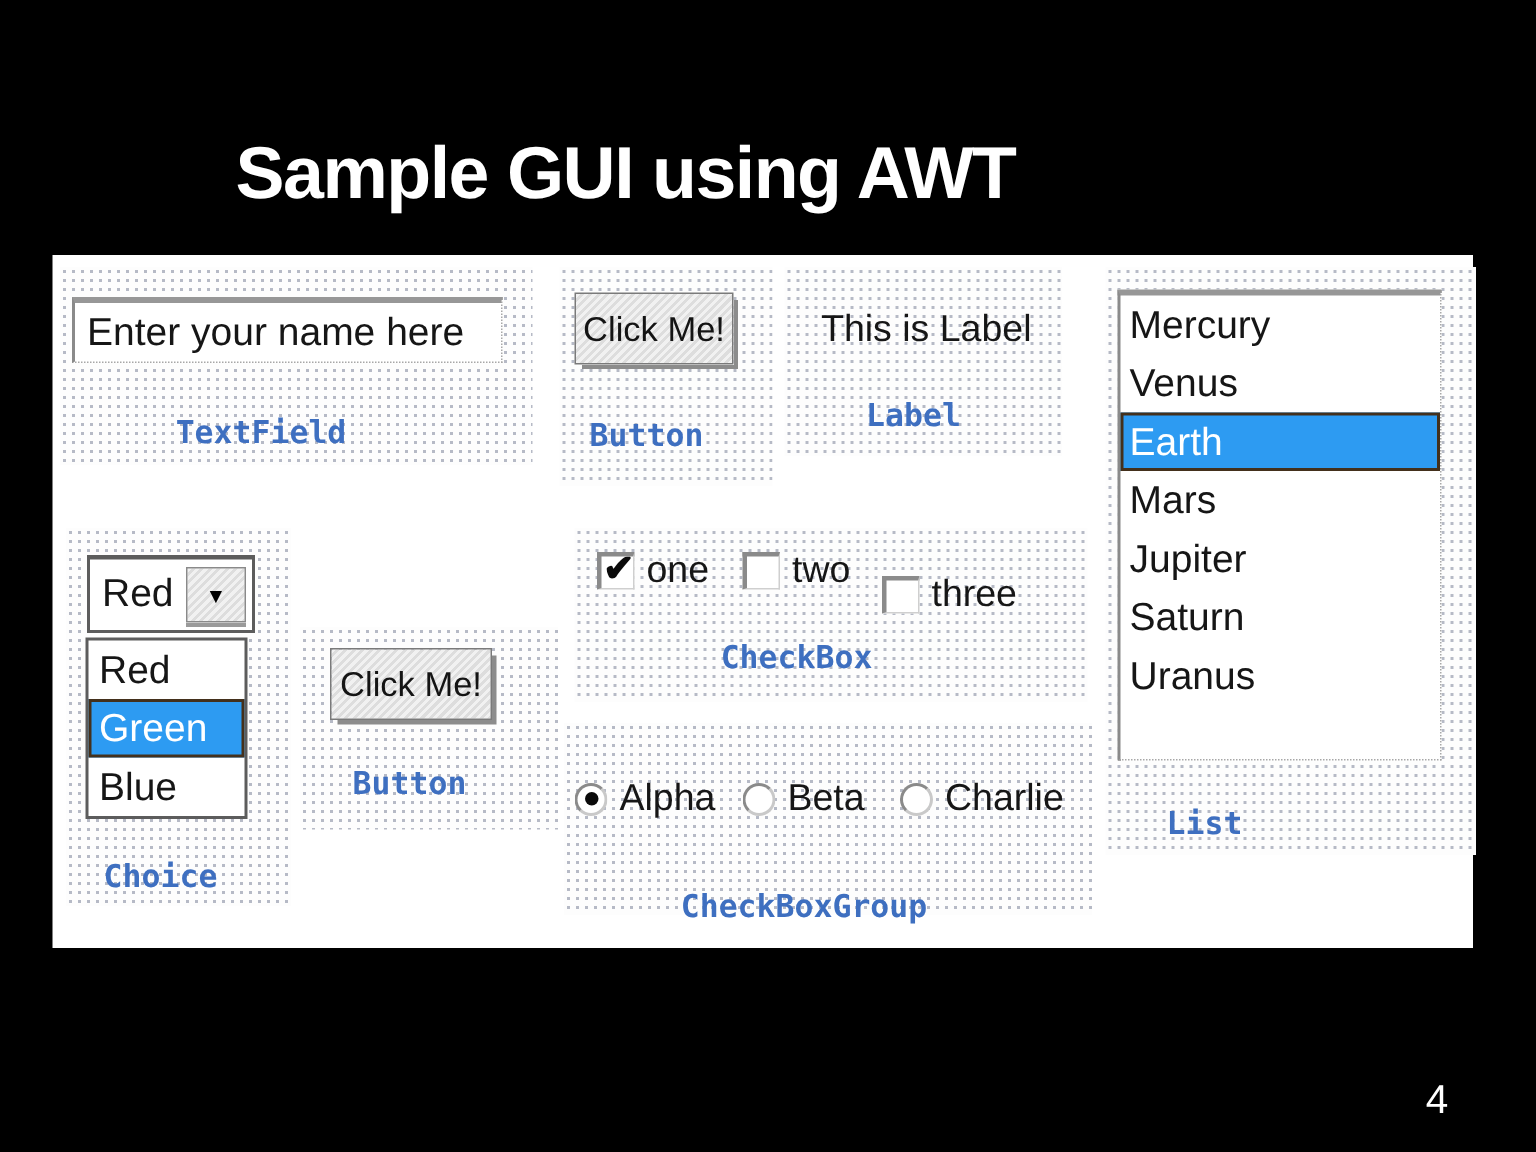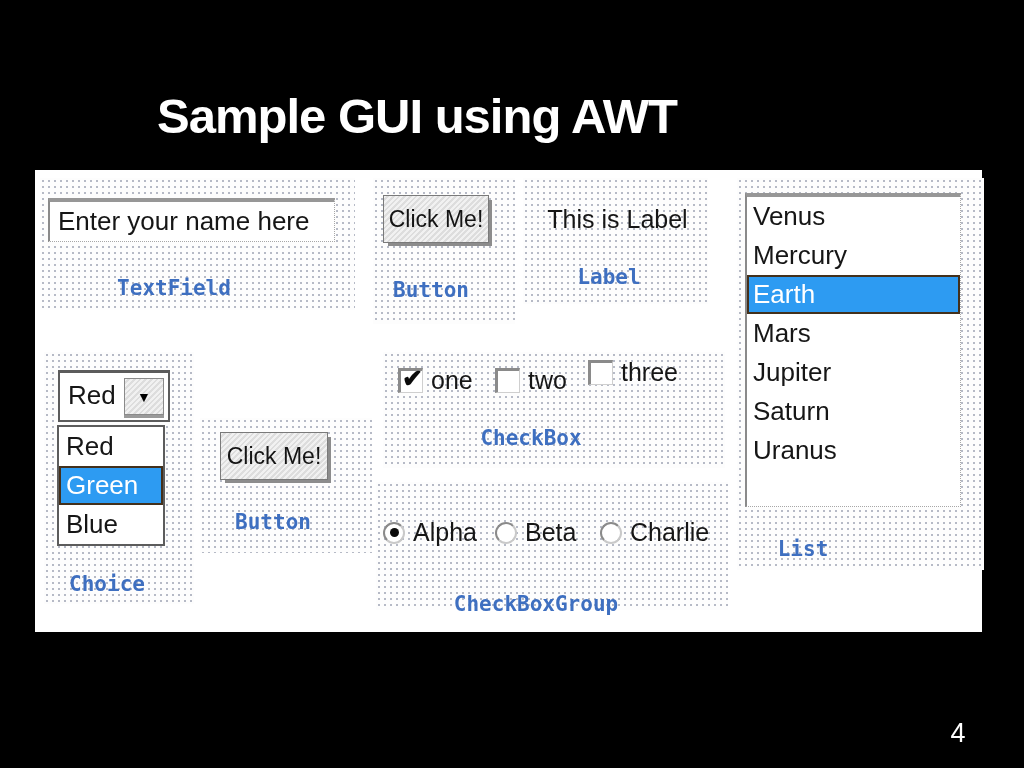--- a/index.html
+++ b/index.html
@@ -105,22 +105,22 @@
   <input class="awt-textfield sunken" type="text" value="Enter your name here" style="">
   <div class="caption" style="left:139px;top:106px;">TextField</div>
 
   <div class="awt-button btn1">Click Me!</div>
   <div class="caption" style="left:396px;top:108px;">Button</div>
 
   <div class="static-label">This is Label</div>
   <div class="caption" style="left:574px;top:95px;">Label</div>
 
   <div class="awt-list sunken">
+    <div class="list-row">Mercury</div>
     <div class="list-row">Venus</div>
-    <div class="list-row">Mercury</div>
     <div class="list-row selected">Earth</div>
     <div class="list-row">Mars</div>
     <div class="list-row">Jupiter</div>
     <div class="list-row">Saturn</div>
     <div class="list-row">Uranus</div>
   </div>
   <div class="caption" style="left:768px;top:367px;">List</div>
 
   <div class="choice-box">
     <span class="choice-value">Red</span>
@@ -141,21 +141,21 @@
   <div class="check-item" style="left:363px;top:196px;">
     <span class="check-box">
         <span class="check-mark">✔</span>
       </span>
     <span class="check-label">one</span>
   </div>
   <div class="check-item" style="left:460px;top:196px;">
     <span class="check-box"></span>
     <span class="check-label">two</span>
   </div>
-  <div class="check-item" style="left:553px;top:188px;">
+  <div class="check-item" style="left:553px;top:212px;">
     <span class="check-box"></span>
     <span class="check-label">three</span>
   </div>
   <div class="caption" style="left:496px;top:256px;">CheckBox</div>
 
   <div class="radio-item" style="left:348px;top:348px;">
     <span class="radio-circle">
         <span class="radio-dot"></span>
       </span>
     <span class="radio-label">Alpha</span>

